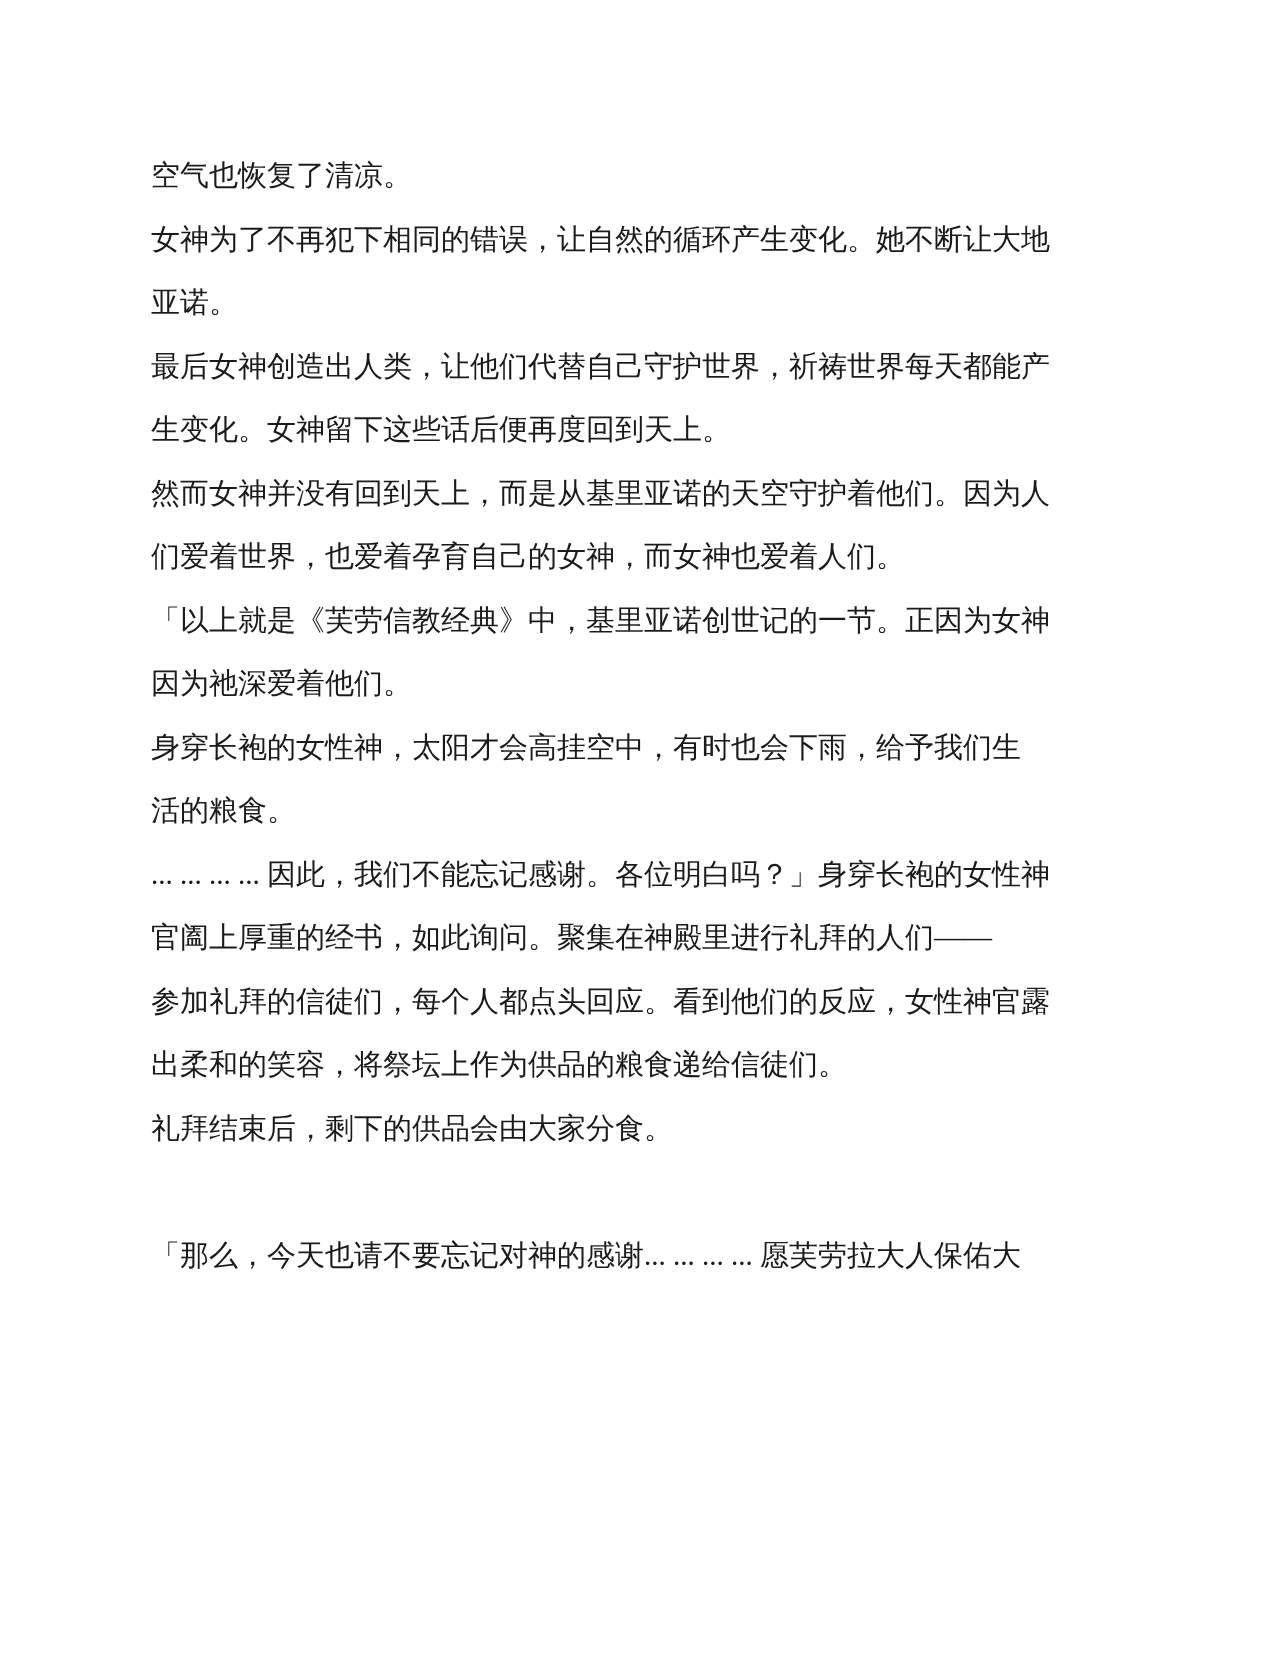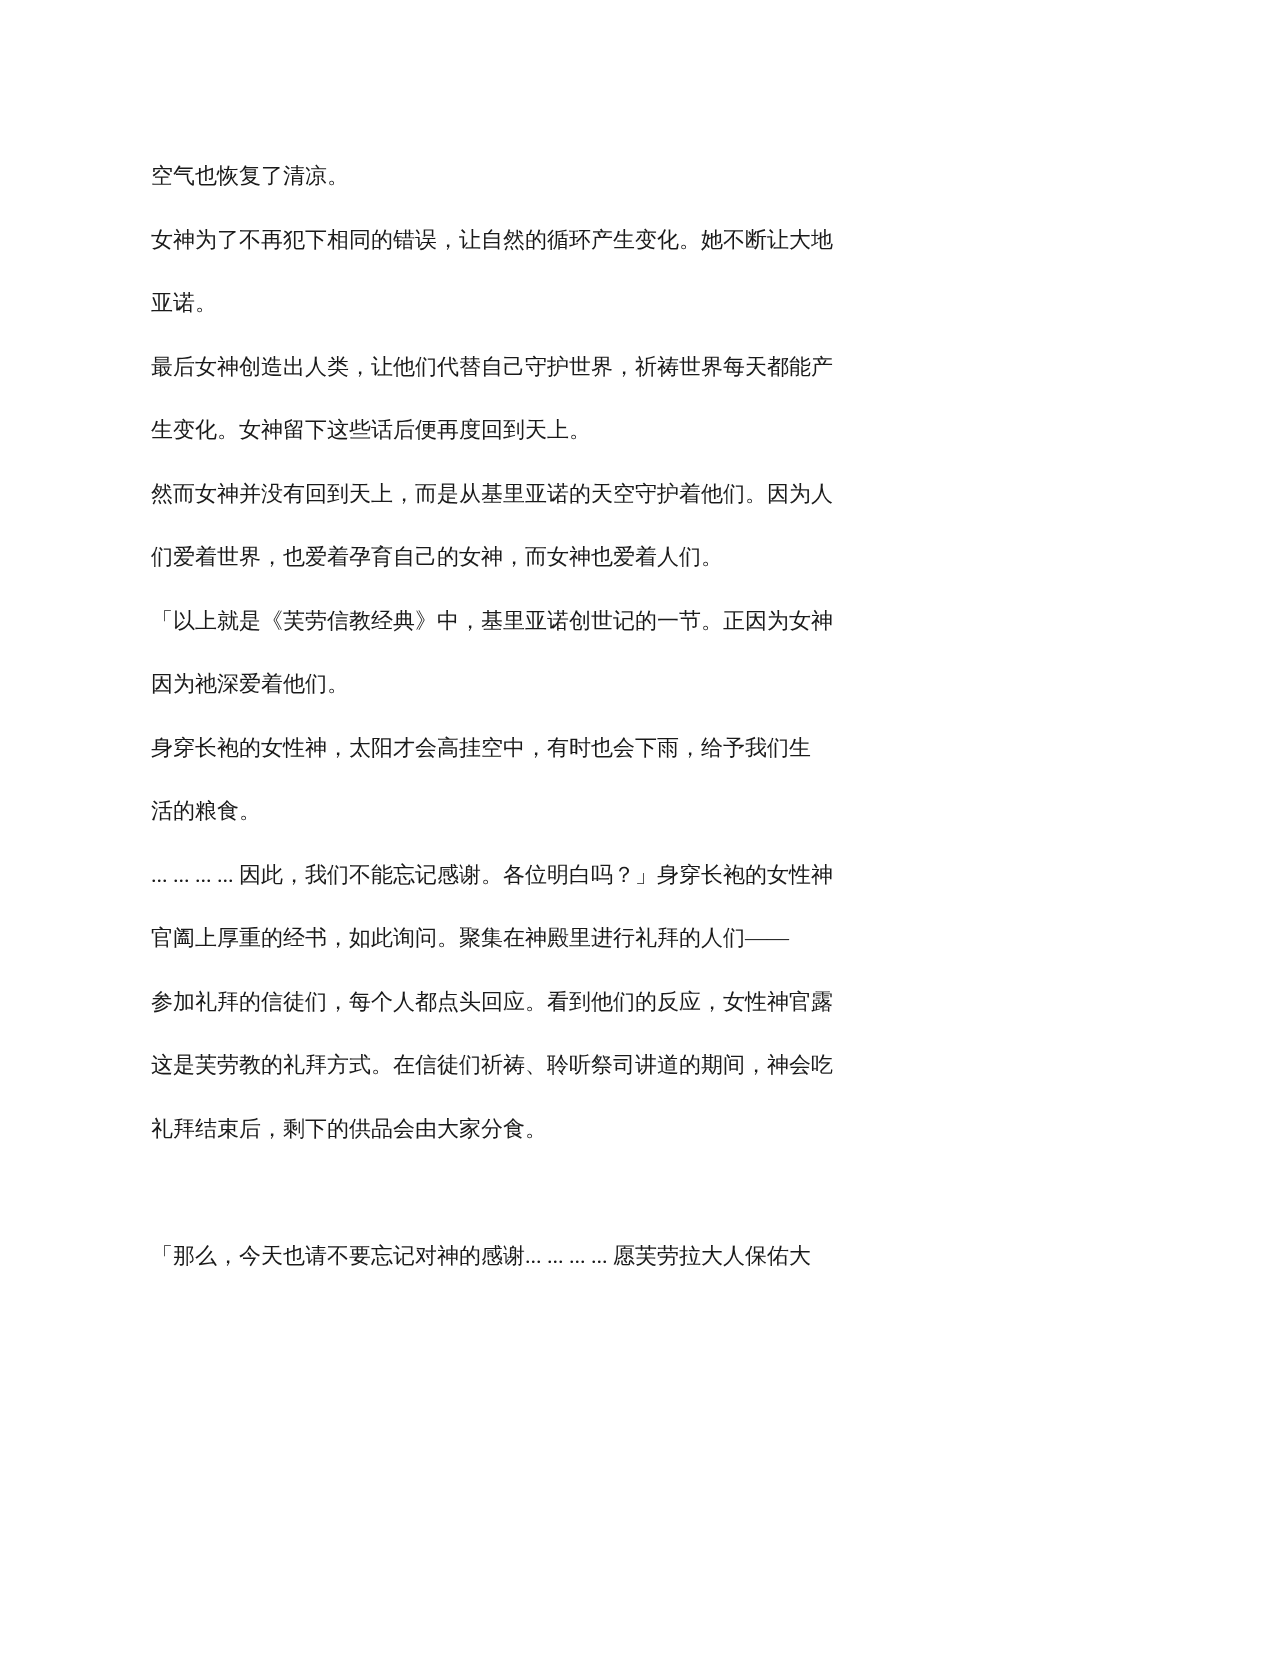--- a/index.html
+++ b/index.html
@@ -16,21 +16,21 @@
   }
   .text-block {
     position: absolute;
     left: 151px;
     top: 144px;
     width: 980px;
   }
   .line {
     height: 63.5px;
     line-height: 63.5px;
-    font-size: 22px;
+    font-size: 29px;
     color: #1a1a1a;
     font-family: "Liberation Serif", "DejaVu Serif", serif;
     white-space: nowrap;
     overflow: visible;
     text-rendering: optimizeLegibility;
   }
 </style>
 </head>
 <body>
 
@@ -43,18 +43,18 @@
     <div class="line">生变化。女神留下这些话后便再度回到天上。</div>
     <div class="line">然而女神并没有回到天上，而是从基里亚诺的天空守护着他们。因为人</div>
     <div class="line">们爱着世界，也爱着孕育自己的女神，而女神也爱着人们。</div>
     <div class="line">「以上就是《芙劳信教经典》中，基里亚诺创世记的一节。正因为女神</div>
     <div class="line">因为祂深爱着他们。</div>
     <div class="line">身穿长袍的女性神，太阳才会高挂空中，有时也会下雨，给予我们生</div>
     <div class="line">活的粮食。</div>
     <div class="line">... ... ... ... 因此，我们不能忘记感谢。各位明白吗？」身穿长袍的女性神</div>
     <div class="line">官阖上厚重的经书，如此询问。聚集在神殿里进行礼拜的人们——</div>
     <div class="line">参加礼拜的信徒们，每个人都点头回应。看到他们的反应，女性神官露</div>
-    <div class="line">这是芙劳教的礼拜方式。在信徒们祈祷、聆听祭司讲道的期间，神会吃</div>
+    <div class="line">出柔和的笑容，将祭坛上作为供品的粮食递给信徒们。</div>
     <div class="line">礼拜结束后，剩下的供品会由大家分食。</div>
     <div class="line"></div>
     <div class="line">「那么，今天也请不要忘记对神的感谢... ... ... ... 愿芙劳拉大人保佑大</div>
   </div>
 </div>
 
 </body></html>

